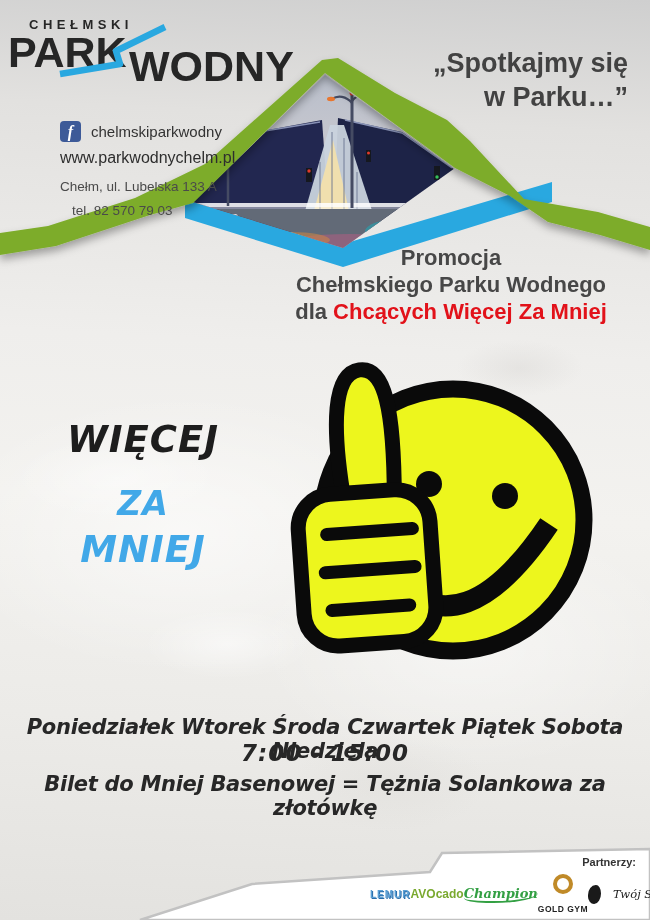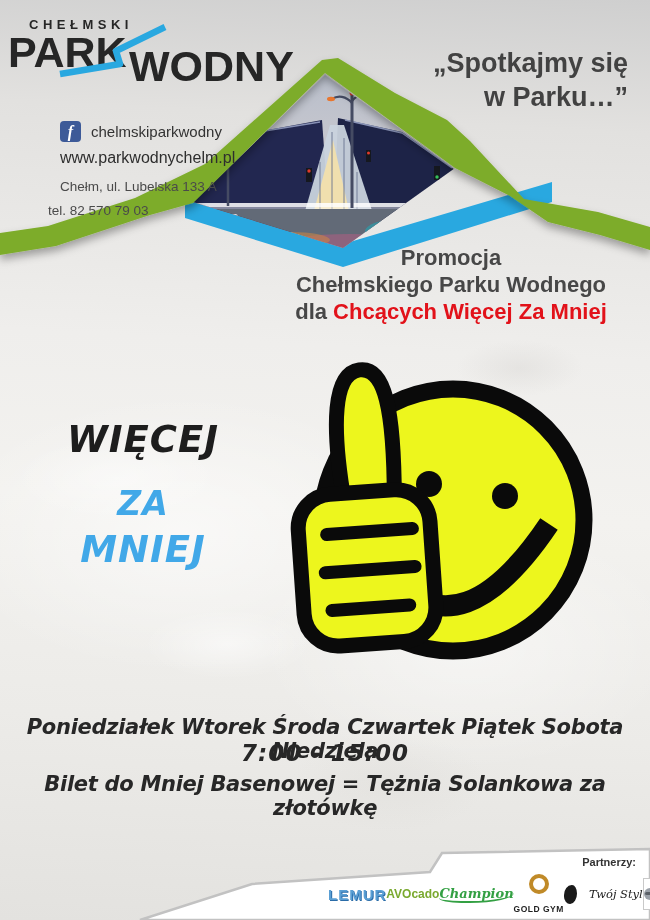--- a/index.html
+++ b/index.html
@@ -25,21 +25,21 @@
   .brand-park{left:8px;top:28px;font-size:43px;font-weight:800;color:#262626;letter-spacing:0px;z-index:3;}
   .brand-wodny{left:129px;top:42px;font-size:43px;font-weight:800;color:#262626;z-index:3;}
   .brand-slide{left:40px;top:18px;z-index:4;}
   
   .fb-row{left:60px;top:121px;display:flex;align-items:center;gap:10px;z-index:3;}
   .fb-icon{width:21px;height:21px;border-radius:4px;background:#3d5a98;color:#fff;display:flex;align-items:center;justify-content:center;
            font-family:"Liberation Serif",serif;font-weight:700;font-style:italic;font-size:16px;line-height:21px;}
   .fb-handle{font-size:15px;color:#333;}
   .website{left:60px;top:149px;font-size:16px;color:#2e2e2e;z-index:3;}
   .address{left:60px;top:179px;font-size:13.5px;color:#4a4a4a;z-index:3;}
-  .phone{left:48px;top:203px;font-size:13.5px;color:#4a4a4a;z-index:3;}
+  .phone{left:72px;top:203px;font-size:13.5px;color:#4a4a4a;z-index:3;}
   
   .quote{right:22px;top:46px;text-align:right;font-size:27px;line-height:34px;font-weight:600;color:#424242;z-index:3;}
   
   .topdecor{left:0;top:0;z-index:1;}
   
   .promo{left:248px;top:244px;width:406px;text-align:center;font-size:22px;line-height:27px;font-weight:600;color:#474747;z-index:3;}
   .promo .red{color:#e2121a;font-weight:800;margin-top:38px;}
   
   .slogan{width:214px;left:36px;text-align:center;font-style:italic;font-weight:800;z-index:3;
           font-family:"DejaVu Sans",sans-serif;letter-spacing:1px;}
@@ -51,21 +51,21 @@
   
   .sched{left:0;width:650px;text-align:center;font-family:"DejaVu Sans",sans-serif;font-style:italic;font-weight:700;color:#272727;z-index:3;}
   .sched-days{top:708px;font-size:21px;letter-spacing:-0.3px;margin-top:7px;}
   .sched-hours{top:740px;font-size:23px;letter-spacing:1px;}
   .sched-offer{top:772px;font-size:21px;letter-spacing:-0.3px;}
   
   .band{left:0;top:843px;z-index:1;}
   .partners-label{right:14px;top:856px;font-size:11px;font-weight:700;color:#333;z-index:3;}
   .logos{left:328px;top:876px;width:316px;height:36px;display:flex;align-items:center;justify-content:space-between;z-index:3;}
   .plogo{display:flex;align-items:center;gap:3px;white-space:nowrap;}
-  .lemur{font-size:15px;font-weight:900;letter-spacing:1px;color:#5a9fd4;text-shadow:1px 1px 0 #2a6ca8;}
+  .lemur{font-size:10px;font-weight:900;letter-spacing:1px;color:#5a9fd4;text-shadow:1px 1px 0 #2a6ca8;margin-left:42px;}
   .avocado{font-size:12px;font-weight:900;color:#7aa92f;}
   .champion{font-family:"DejaVu Serif",serif;font-style:italic;font-size:13px;font-weight:700;color:#33a043;border-bottom:2px solid #33a043;border-radius:0 0 60% 30%;}
   .gold{flex-direction:column;gap:10px;}
   .gg-ring{width:12px;height:12px;border:4px solid #c08a28;border-radius:50%;}
   .gg-text{font-size:8.5px;font-weight:800;color:#1f1f1f;letter-spacing:.5px;}
   .tstyl{gap:12px;}
   .silhouette{width:13px;height:19px;background:#1a1a1a;border-radius:62% 40% 55% 48%/55% 45% 60% 42%;}
   .tstyl-text{font-family:"DejaVu Serif",serif;font-style:italic;font-size:11.5px;color:#222;}
   .parkszop{width:58px;height:30px;border:1px solid #c9c9c9;background:#fff;display:flex;align-items:center;justify-content:center;gap:3px;}
   .raccoon{width:12px;height:12px;background:#9aa0a8;border-radius:50%;position:relative;}

